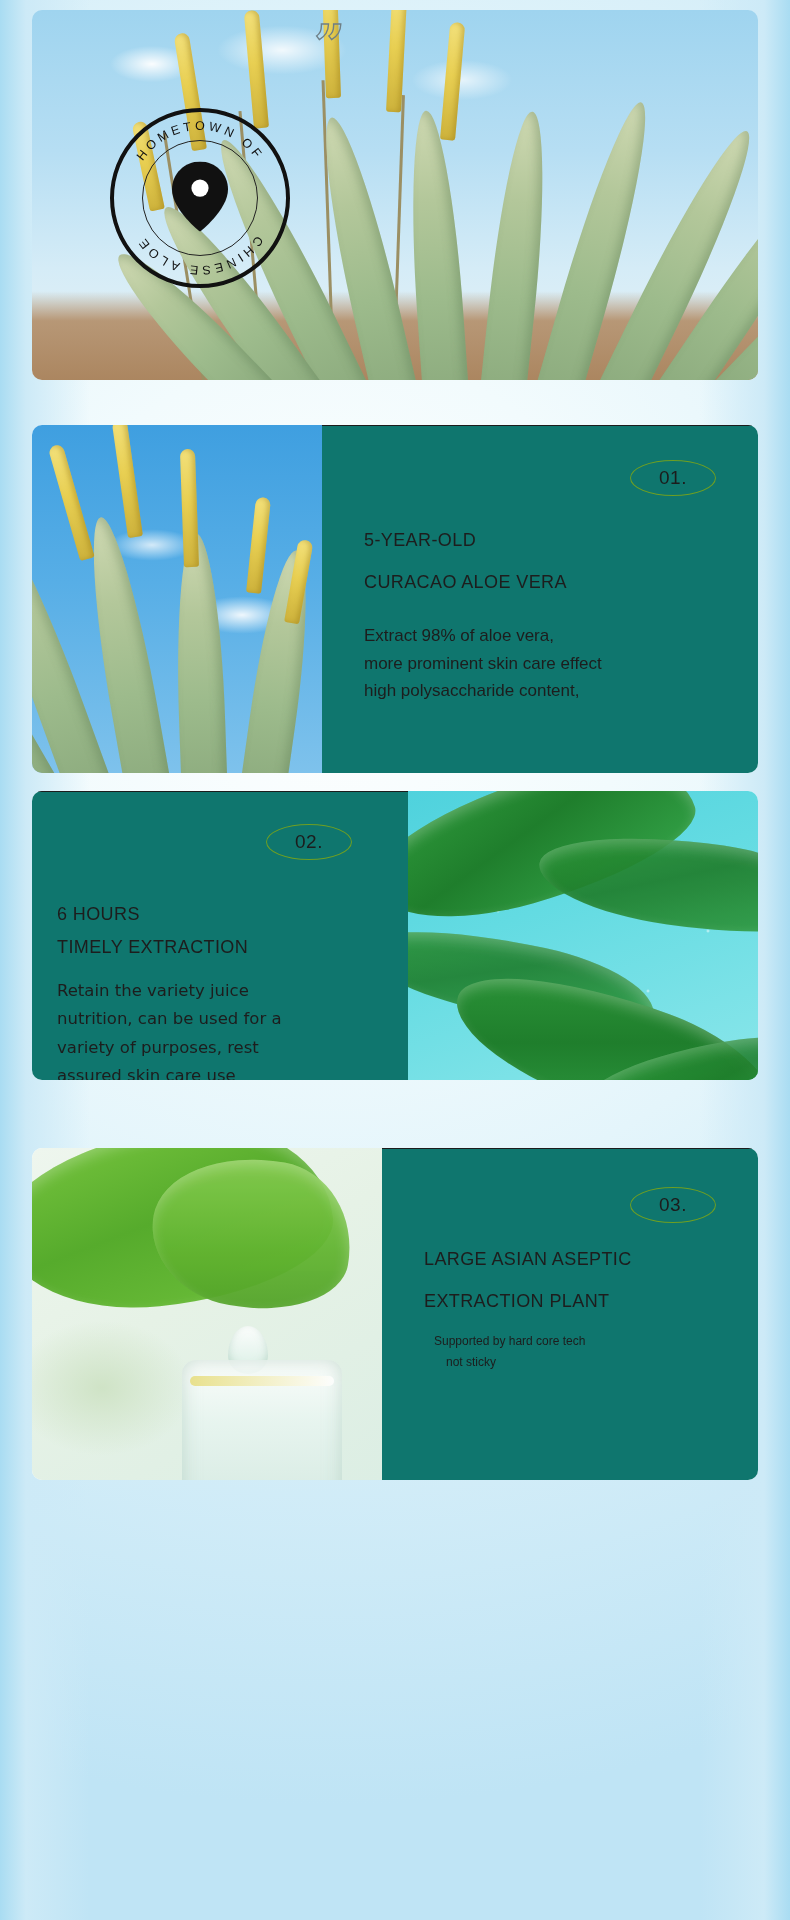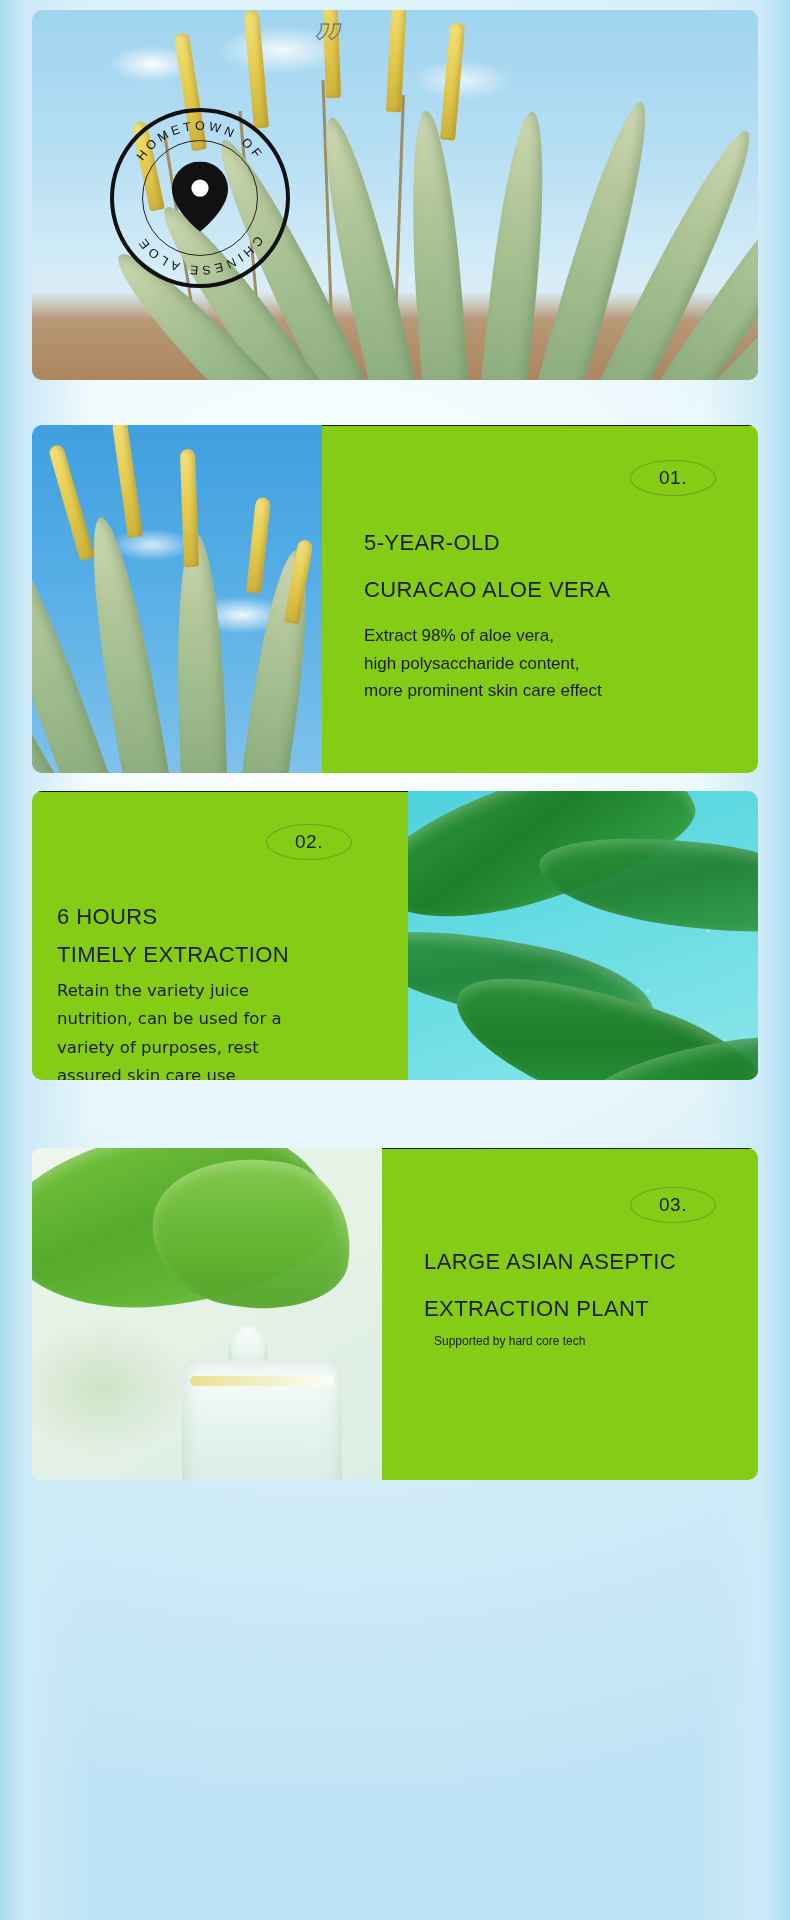--- a/index.html
+++ b/index.html
@@ -104,37 +104,37 @@
     border-radius:10px; overflow:hidden;
     display:flex;
     background:#fff;
   }
   .card.c1{ top:425px; height:348px; }
   .card.c2{ top:791px; height:289px; }
   .card.c3{ top:1148px; height:332px; }
 
   .card-photo{ position:relative; overflow:hidden; flex:0 0 auto; }
   .card-text{
-    position:relative; flex:1 1 auto; background:#84cc16;
+    position:relative; flex:1 1 auto; background:#0f766e;
     border-top:1.6px solid #1c1c1c;
   }
   .card.c2 .card-text{ border-top:1.6px solid #1c1c1c; }
 
   .num-badge{
     position:absolute;
     width:86px; height:36px;
     border:1.8px solid #6f9f22;
     border-radius:50%;
     display:flex; align-items:center; justify-content:center;
     font-size:19px; color:#1c1c1c; letter-spacing:.5px;
     font-family:"Liberation Sans", sans-serif;
   }
 
   .head-line{
-    font-size:22px; color:#1d1d1d; letter-spacing:.4px;
+    font-size:18px; color:#1d1d1d; letter-spacing:.4px;
     font-weight:400; white-space:nowrap;
   }
   .body-line{
     font-size:17px; color:#1d1d1d; line-height:1.62;
   }
 
   
   .card.c1 .card-photo{ width:290px; }
   .card.c1 .num-badge{ right:42px; top:34px; }
   .card.c1 .heads{ position:absolute; left:42px; top:104px; }
@@ -280,22 +280,22 @@
     <div class="spike" style="left:252px;bottom:150px;transform:rotate(10deg);height:84px"></div>
   </div>
   <div class="card-text">
     <div class="num-badge">01.</div>
     <div class="heads">
       <div class="head-line">5-YEAR-OLD</div>
       <div class="head-line">CURACAO ALOE VERA</div>
     </div>
     <div class="body">
       <div class="body-line">Extract 98% of aloe vera,</div>
+      <div class="body-line">more prominent skin care effect</div>
       <div class="body-line">high polysaccharide content,</div>
-      <div class="body-line">more prominent skin care effect</div>
     </div>
   </div>
 </div>
 
 <div class="card c2">
   <div class="card-photo">
     <div class="ph-water"></div>
     <div class="leaf" style="left:-40px;top:-10px;width:330px;height:120px;transform:rotate(-16deg)"></div>
     <div class="leaf" style="left:130px;top:50px;width:300px;height:86px;transform:rotate(8deg);opacity:.92"></div>
     <div class="leaf" style="left:-50px;top:150px;width:300px;height:74px;transform:rotate(12deg);opacity:.9"></div>
@@ -326,15 +326,16 @@
     <div class="jar"></div>
   </div>
   <div class="card-text">
     <div class="num-badge">03.</div>
     <div class="heads">
       <div class="head-line">LARGE ASIAN ASEPTIC</div>
       <div class="head-line">EXTRACTION PLANT</div>
     </div>
     <div class="body">
       <div class="body-line">Supported by hard core tech</div>
+      <div class="body-line indent">not sticky</div>
     </div>
   </div>
 </div>
 
 </body></html>

